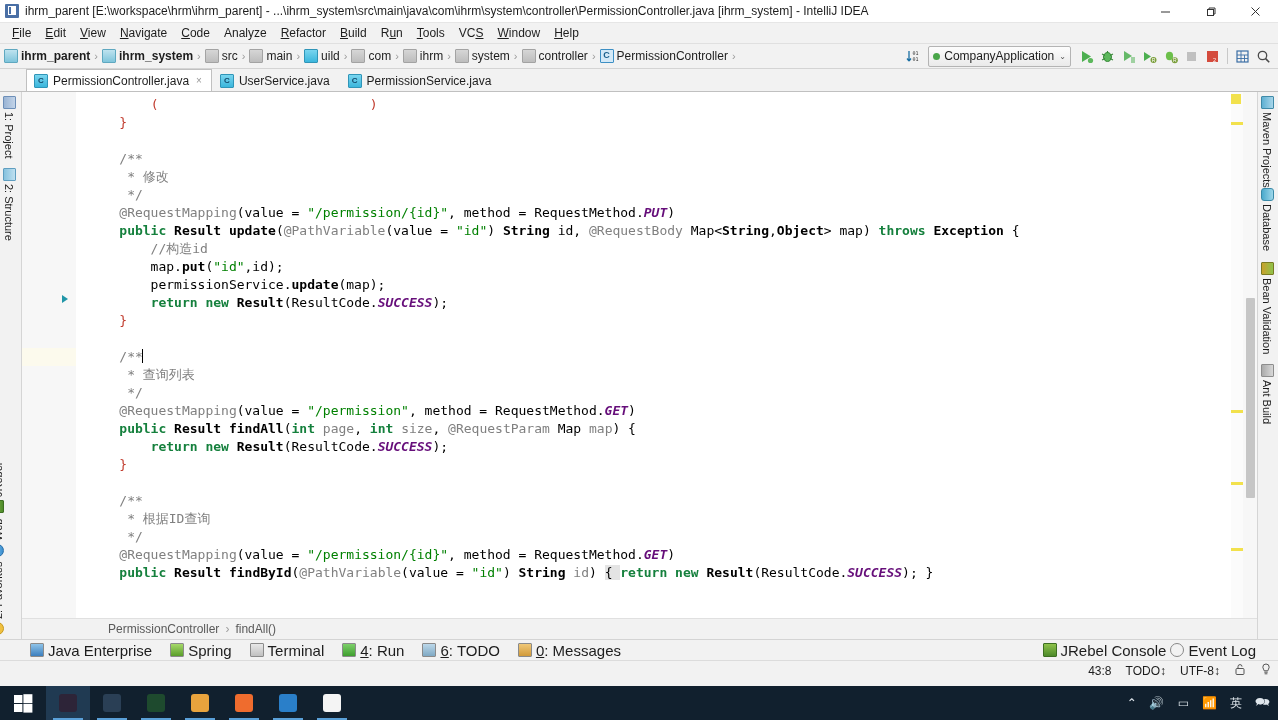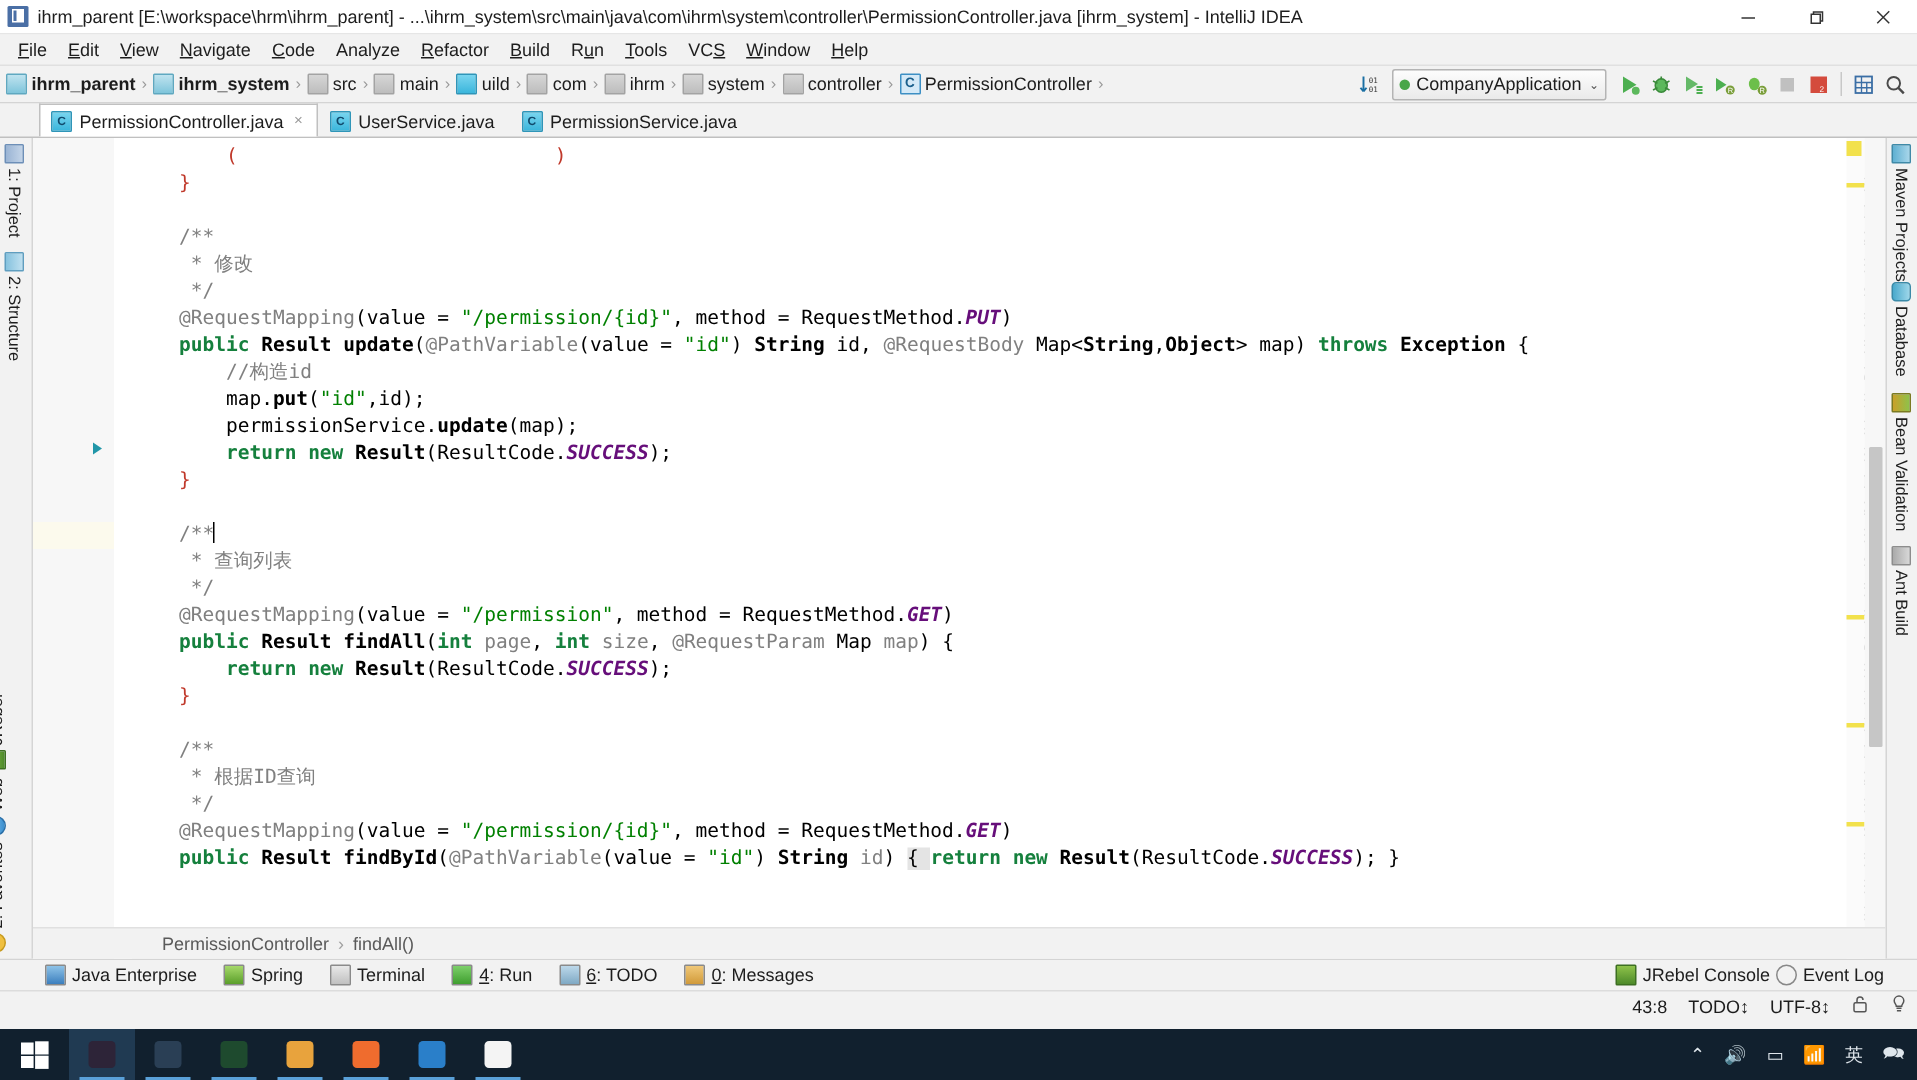--- a/index.html
+++ b/index.html
@@ -182,21 +182,21 @@
     height:20px;background:#f2f2f2;display:flex;align-items:center;
     padding-left:86px;border-top:1px solid #e0e0e0;font-size:12px;color:#5a5a5a;
   }
   .editor-breadcrumb .sep{margin:0 6px;color:#a0a0a0;}
 
   
   .toolbar-bottom{
     height:20px;background:#f2f2f2;display:flex;align-items:center;
     border-top:1px solid #d4d4d4;padding-left:30px;
   }
-  .twbtn{display:flex;align-items:center;font-size:12px;color:#1d1d1d;margin-right:18px;white-space:nowrap;}
+  .twbtn{display:flex;align-items:center;font-size:15px;color:#1d1d1d;margin-right:18px;white-space:nowrap;}
   .twbtn .twico{width:12px;height:12px;margin-right:4px;border-radius:1px;flex:none;}
   .twbtn u{text-decoration:underline;}
   .tw-right{margin-left:auto;display:flex;align-items:center;padding-right:6px;}
 
   
   .statusbar{
     height:20px;background:#f2f2f2;display:flex;align-items:center;
     border-top:1px solid #dcdcdc;padding-left:6px;font-size:12px;color:#1d1d1d;
   }
   .status-left{display:flex;align-items:center;}

